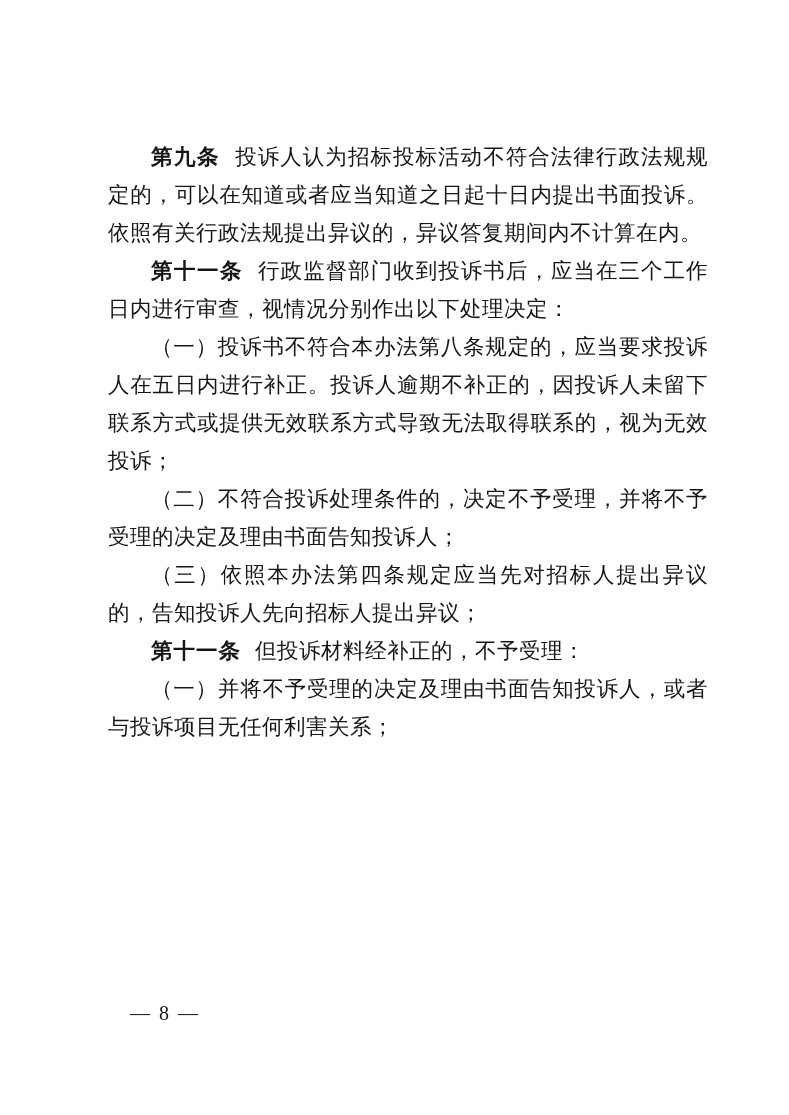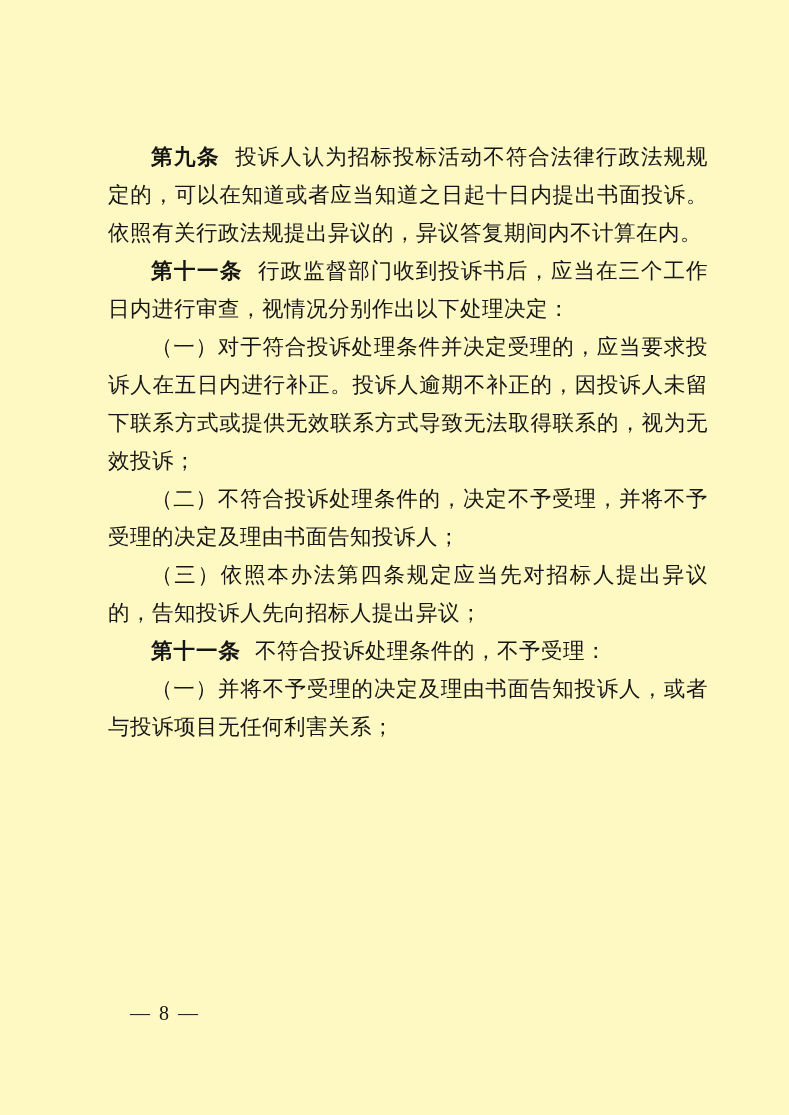--- a/index.html
+++ b/index.html
@@ -5,21 +5,21 @@
   html, body {
     margin: 0;
     padding: 0;
     background: #e8e8e8;
   }
   .page {
     position: relative;
     width: 789px;
     height: 1115px;
     margin: 0 auto;
-    background: #fef9c3;
+    background: #ffffff;
     box-sizing: border-box;
     overflow: hidden;
     font-family: "Liberation Serif", "DejaVu Serif", serif;
     color: #161616;
   }
   .content {
     position: absolute;
     top: 138px;
     left: 108px;
     width: 600px;
@@ -54,28 +54,28 @@
 <body>
 
 <div class="page">
   <div class="content">
 
     <p class="para"><span class="lead">第九条</span><span>投诉人认为招标投标活动不符合法律行政法规规定的，可以在知道或者应当知道之日起十日内提出书面投诉。依照有关行政法规提出异议的，异议答复期间内不计算在内。</span></p>
 
 
     <p class="para"><span class="lead">第十一条</span><span>行政监督部门收到投诉书后，应当在三个工作日内进行审查，视情况分别作出以下处理决定：</span></p>
 
-    <p class="para"><span class="lead"></span><span>（一）对于符合投诉处理条件并决定受理的，应当要求投诉人在五日内进行补正。投诉人逾期不补正的，因投诉人未留下联系方式或提供无效联系方式导致无法取得联系的，视为无效投诉；</span></p>
+    <p class="para"><span class="lead"></span><span>（一）投诉书不符合本办法第八条规定的，应当要求投诉人在五日内进行补正。投诉人逾期不补正的，因投诉人未留下联系方式或提供无效联系方式导致无法取得联系的，视为无效投诉；</span></p>
 
     <p class="para"><span class="lead"></span><span>（二）不符合投诉处理条件的，决定不予受理，并将不予受理的决定及理由书面告知投诉人；</span></p>
 
     <p class="para"><span class="lead"></span><span>（三）依照本办法第四条规定应当先对招标人提出异议的，告知投诉人先向招标人提出异议；</span></p>
 
 
 
-    <p class="para"><span class="lead">第十一条</span><span>不符合投诉处理条件的，不予受理：</span></p>
+    <p class="para"><span class="lead">第十一条</span><span>但投诉材料经补正的，不予受理：</span></p>
 
     <p class="para"><span class="lead"></span><span>（一）并将不予受理的决定及理由书面告知投诉人，或者与投诉项目无任何利害关系；</span></p>
 
   </div>
 
   <div class="page-footer">— 8 —</div>
 </div>
 
 </body></html>

